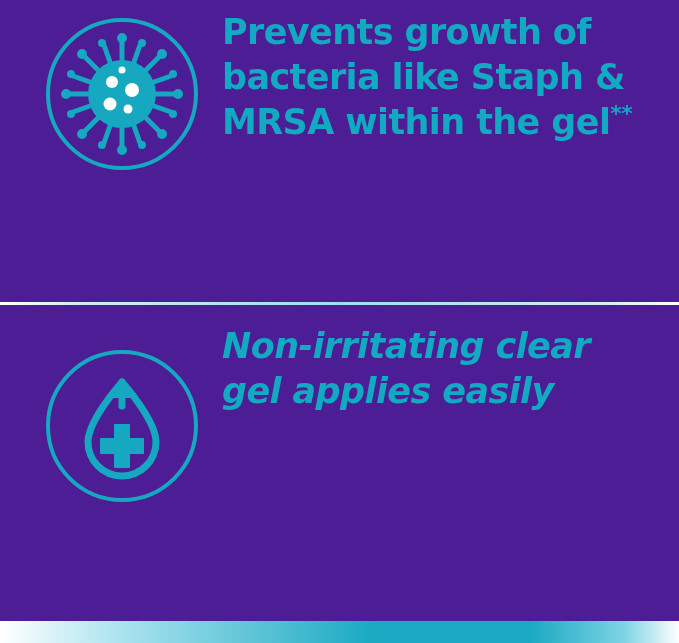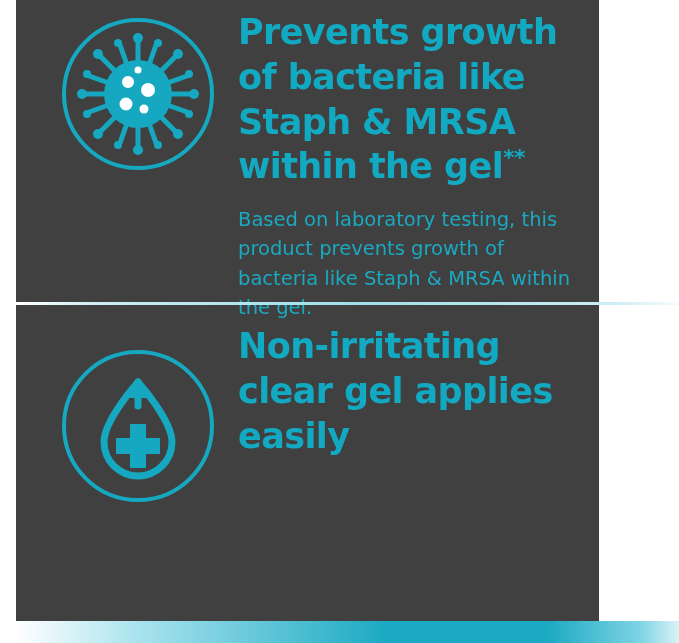--- a/index.html
+++ b/index.html
@@ -9,25 +9,24 @@
   }
   body {
     width: 679px;
     height: 643px;
     font-family: "DejaVu Sans", sans-serif;
     color: #15a8c0;
     overflow: hidden;
     position: relative;
   }
   .page {
-    width: 583px;
+    width: 679px;
     height: 643px;
     position: relative;
-    background: #404040;
-    margin-left: 16px;
+    background: #4c1d95;
   }
   .feature {
     display: flex;
     align-items: flex-start;
     box-sizing: border-box;
   }
   .feature-1 {
     padding: 8px 22px 0 22px;
     height: 300px;
   }
@@ -69,20 +68,21 @@
     font-size: 19.5px;
     line-height: 1.5;
     color: #1aa9c0;
     margin: 0;
     max-width: 420px;
     font-weight: normal;
   }
   .headline-2 {
     margin-bottom: 20px;
     max-width: 400px;
+    font-style: italic;
   }
   .divider {
     position: absolute;
     left: 0;
     top: 302px;
     width: 679px;
     height: 3px;
     background: linear-gradient(to right, #ffffff 0%, #cdeef4 12%, #9fdfeb 50%, #cdeef4 88%, #ffffff 100%);
   }
   .bottom-bar {
@@ -144,21 +144,20 @@
           <circle cx="70" cy="68" r="6"></circle>
           <circle cx="90" cy="76" r="7"></circle>
           <circle cx="68" cy="90" r="6.5"></circle>
           <circle cx="86" cy="95" r="4.5"></circle>
           <circle cx="80" cy="56" r="3.5"></circle>
         </g>
       </svg>
     </div>
     <div class="text-col">
       <h2 class="headline"><span>Prevents growth of bacteria like Staph &amp; MRSA within the gel</span><span class="sup">**</span></h2>
-      <p class="body-text">Based on laboratory testing, this product prevents growth of bacteria like Staph &amp; MRSA within the gel.</p>
     </div>
   </div>
 
   <div class="divider"></div>
 
   <div class="feature feature-2">
     <div class="icon-col icon-col-2">
       <svg width="160" height="160" viewBox="0 0 160 160">
         <circle cx="80" cy="80" r="74" fill="none" stroke="#15a8c0" stroke-width="4"></circle>
         <path d="M80 36 C80 36 46 74 46 96 a34 34 0 0 0 68 0 C114 74 80 36 80 36 Z" fill="none" stroke="#15a8c0" stroke-width="7" stroke-linejoin="round"></path>

